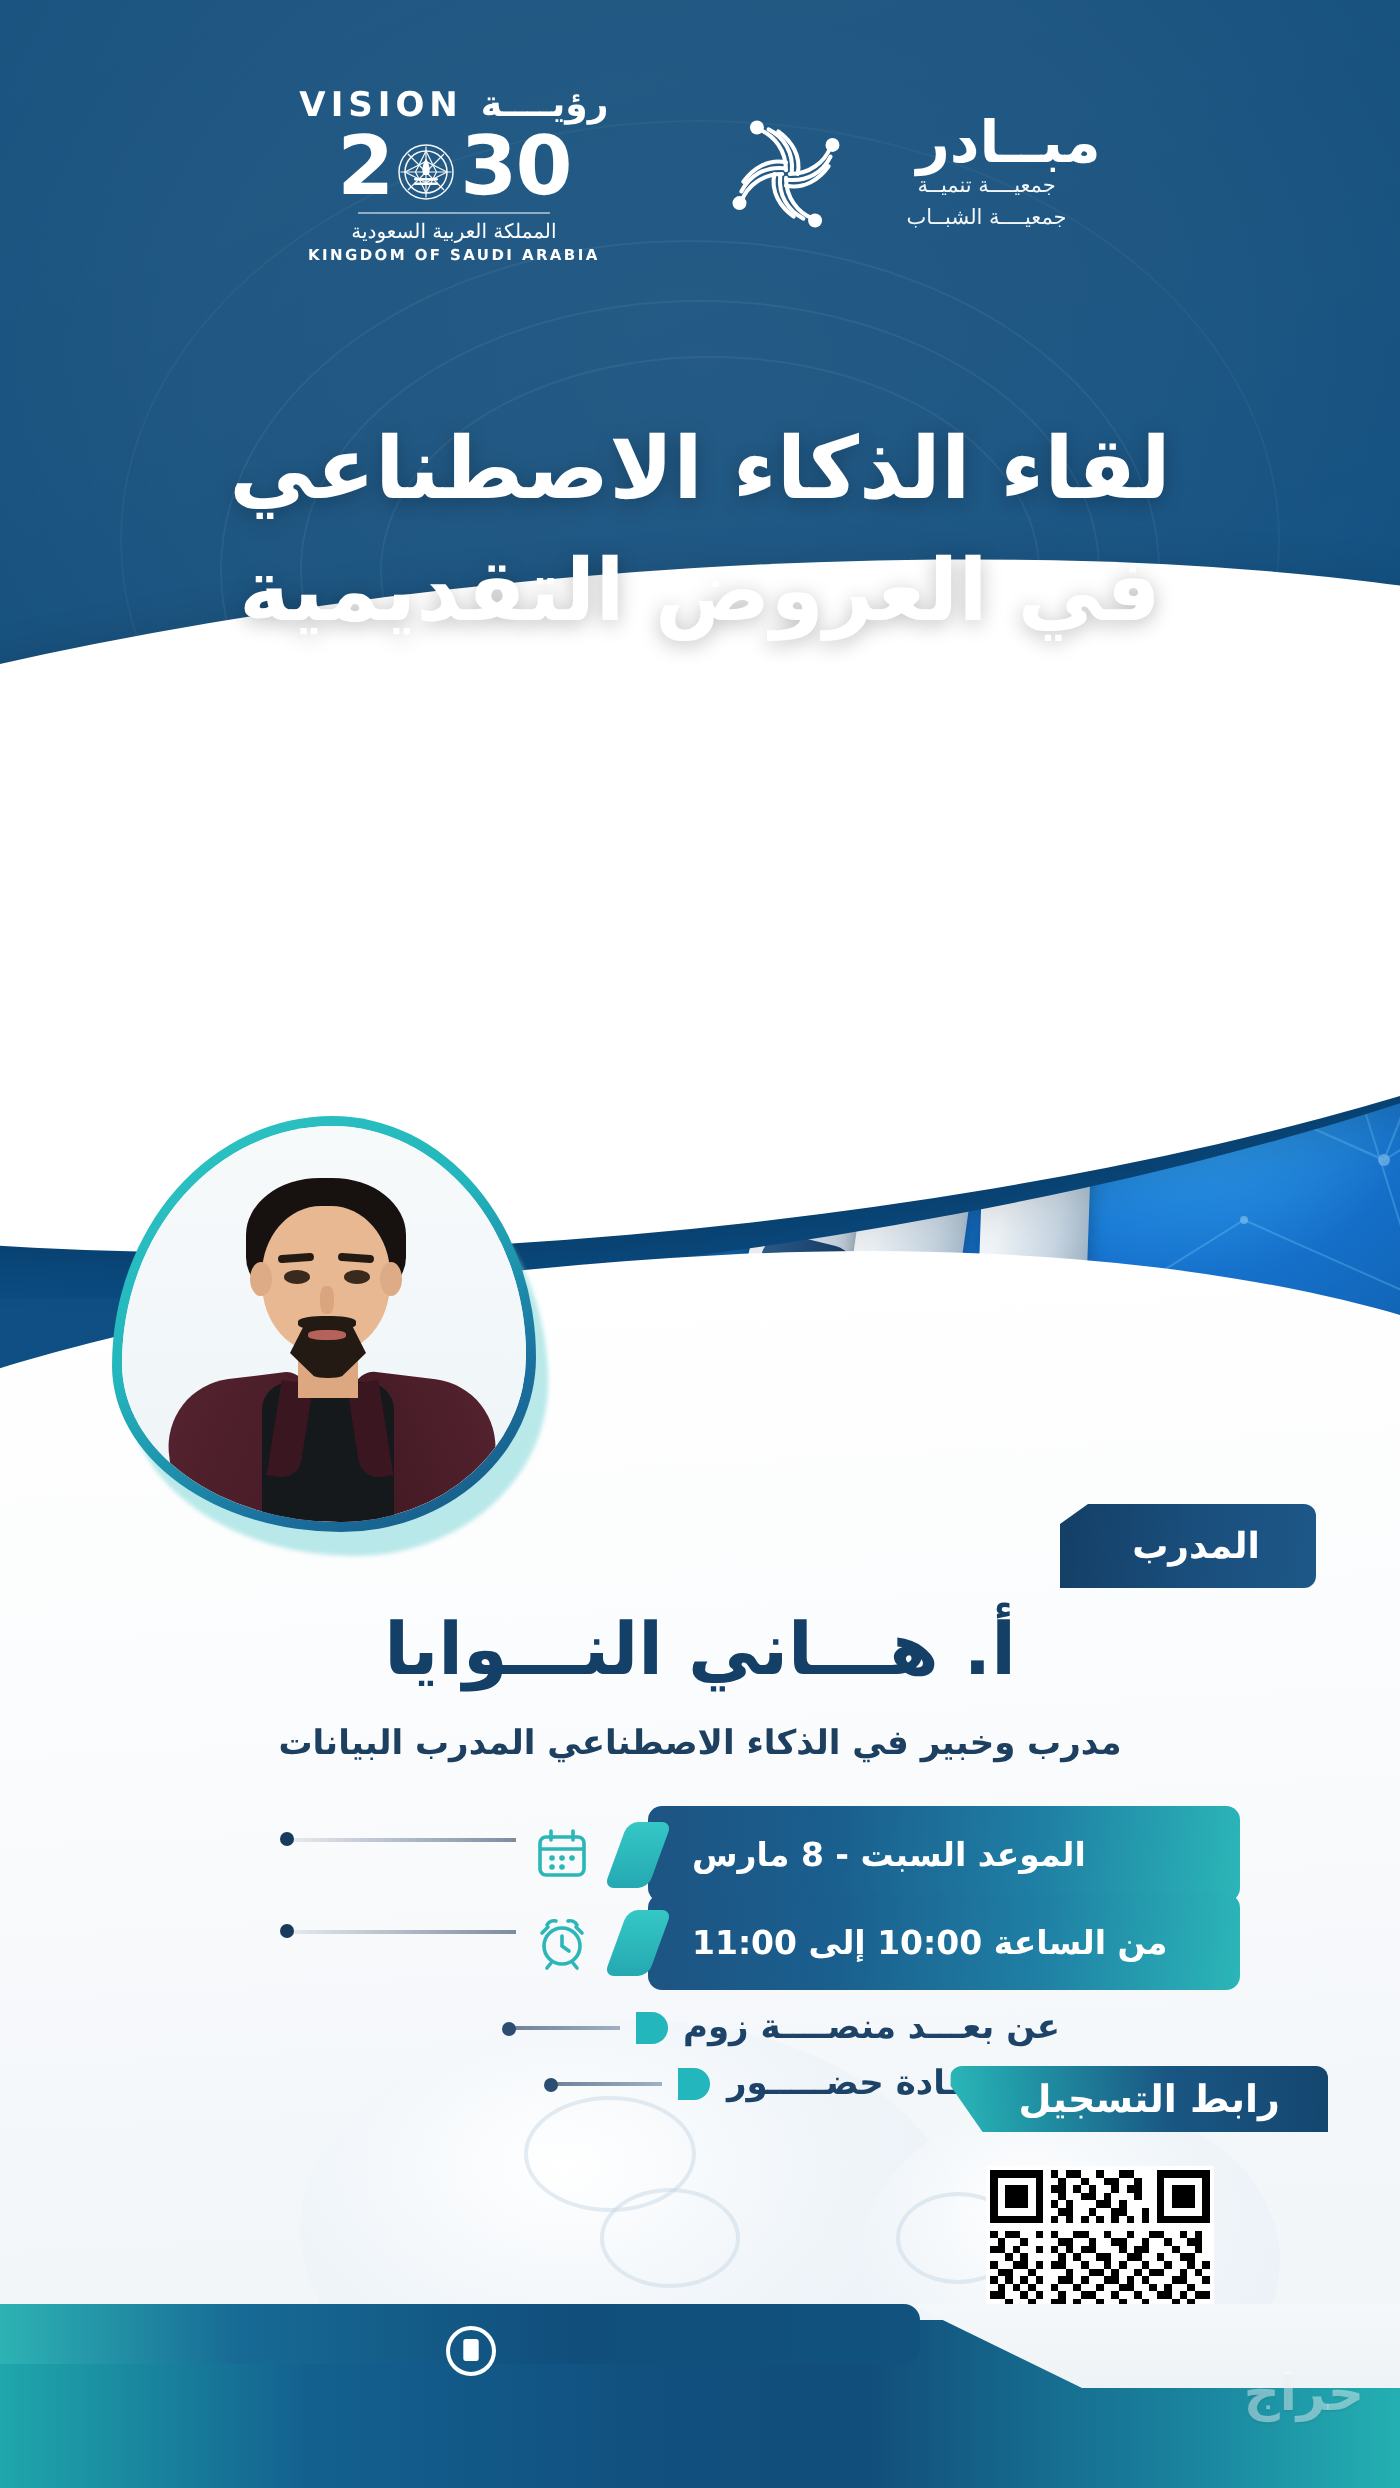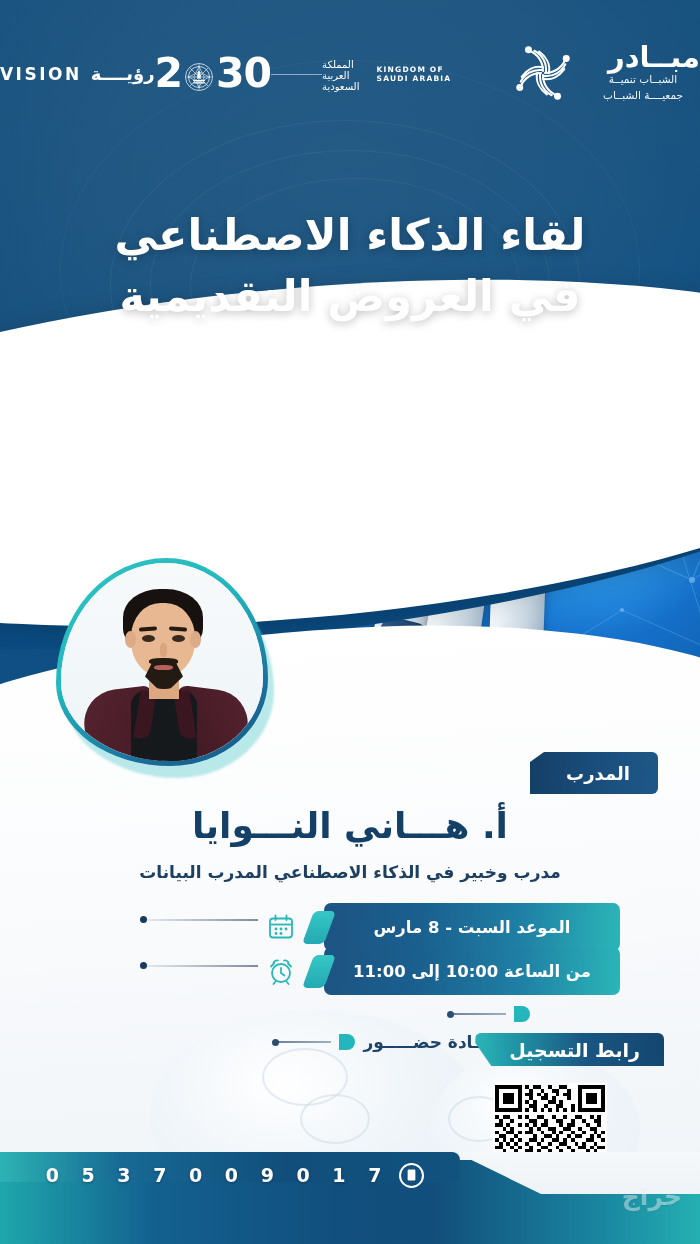--- a/index.html
+++ b/index.html
@@ -115,21 +115,21 @@
     border-radius:50%;
   }
 
   
   .logos{
     position:absolute; left:0; top:42px; width:700px;
     display:flex; justify-content:center; align-items:center; gap:58px;
     direction:ltr;
   }
   
-  .vision{ display:flex; align-items:center; color:#fff; }
+  .vision{ display:flex; flex-direction:column; align-items:center; color:#fff; }
   .vision-top{
     display:flex; align-items:baseline; gap:9px;
     font-size:17px; font-weight:700; letter-spacing:2.5px;
   }
   .vision-ar-top{ font-size:18px; letter-spacing:1px; font-weight:600;}
   .vision-num{
     display:flex; align-items:center; gap:1px;
     font-size:41px; font-weight:800; line-height:.95; letter-spacing:-1px;
     margin-top:1px;
   }
@@ -229,21 +229,21 @@
     position:absolute; right:80px;
     display:flex; align-items:center; gap:0;
     direction:rtl;
   }
   .info-1{ top:903px; }
   .info-2{ top:947px; }
   .info-pill{
     position:relative;
     height:48px;
     min-width:296px;
-    display:flex; align-items:center; justify-content:center;
+    display:flex; align-items:center; justify-content:flex-end;
     padding:12px 22px;
     color:#fff; font-size:16.5px; font-weight:700;
     background:linear-gradient(275deg,#2bb6b8 0%,#1f7fa4 34%,#1a5f8e 68%,#1d5483 100%);
     border-radius:7px;
   }
   .pill-tab{
     width:22px; height:33px;
     margin-right:-6px;
     background:linear-gradient(180deg,#35c8c6 0%,#24a8b2 100%);
     transform:skewX(-20deg);
@@ -437,21 +437,21 @@
         <span>30</span>
       </div>
       <div class="vision-rule"></div>
       <div class="vision-sub-ar">المملكة العربية السعودية</div>
       <div class="vision-sub-en">KINGDOM OF SAUDI ARABIA</div>
     </div>
 
     <div class="mubadir">
       <div class="mubadir-text">
         <div class="mubadir-name">مبــادر</div>
-        <div class="mubadir-l1">الشبــاب تنميــة</div>
+        <div class="mubadir-l1">جمعيــــة تنميــة</div>
         <div class="mubadir-l2">جمعيــــة الشبــاب</div>
       </div>
       <span class="mubadir-mark">
         <svg viewBox="0 0 64 64" width="62" height="62">
           <g fill="none" stroke="#ffffff" stroke-width="2.1" stroke-linecap="round">
             <g>
               <path d="M32 30 C32 20 26 12 18 9"></path>
               <path d="M35 31 C36 21 31 13 23 9"></path>
               <path d="M38 32 C40 23 35 15 28 10"></path>
             </g>
@@ -557,20 +557,21 @@
         <path d="M22.5 6.5 A4 4 0 0 0 18 4.5" stroke-linecap="round"></path>
         <path d="M9.5 25.5 L7.5 28 M20.5 25.5 L22.5 28" stroke-linecap="round"></path>
       </svg>
     </span>
     <div class="pill-line" style="left:-118px; top:18px; width:112px;"></div>
     <div class="pill-dot" style="left:-124px; top:15px;"></div>
   </div>
 
   <div class="bullets">
     <div class="bullet">
+      <span class="bullet-text">عن بعـــد منصــــة زوم</span>
       <span class="bullet-moon"></span>
       <span class="bullet-conn"></span>
     </div>
     <div class="bullet">
       <span class="bullet-text">شهـــــادة حضـــــور</span>
       <span class="bullet-moon"></span>
       <span class="bullet-conn"></span>
     </div>
   </div>
 
@@ -814,21 +815,20 @@
           <rect x="23" y="28" width="1" height="1"></rect>
         <rect x="26" y="28" width="2" height="1"></rect>
       </g>
     </svg>
   </div>
 
   <div class="bottom-shape"></div>
   <div class="bottom-notch"></div>
   <div class="bottom-white-wedge"></div>
   <div class="phone-row">
-    <span class="phone-num">0 5 3 7 0 0 9 0 1 7</span>
     <span class="phone-icon">
       <svg viewBox="0 0 14 18" width="9" height="12" fill="#ffffff">
         <rect x="1" y="0.5" width="12" height="17" rx="2"></rect>
       </svg>
     </span>
   </div>
   <div class="watermark">حراج</div>
 
 </div>
 

